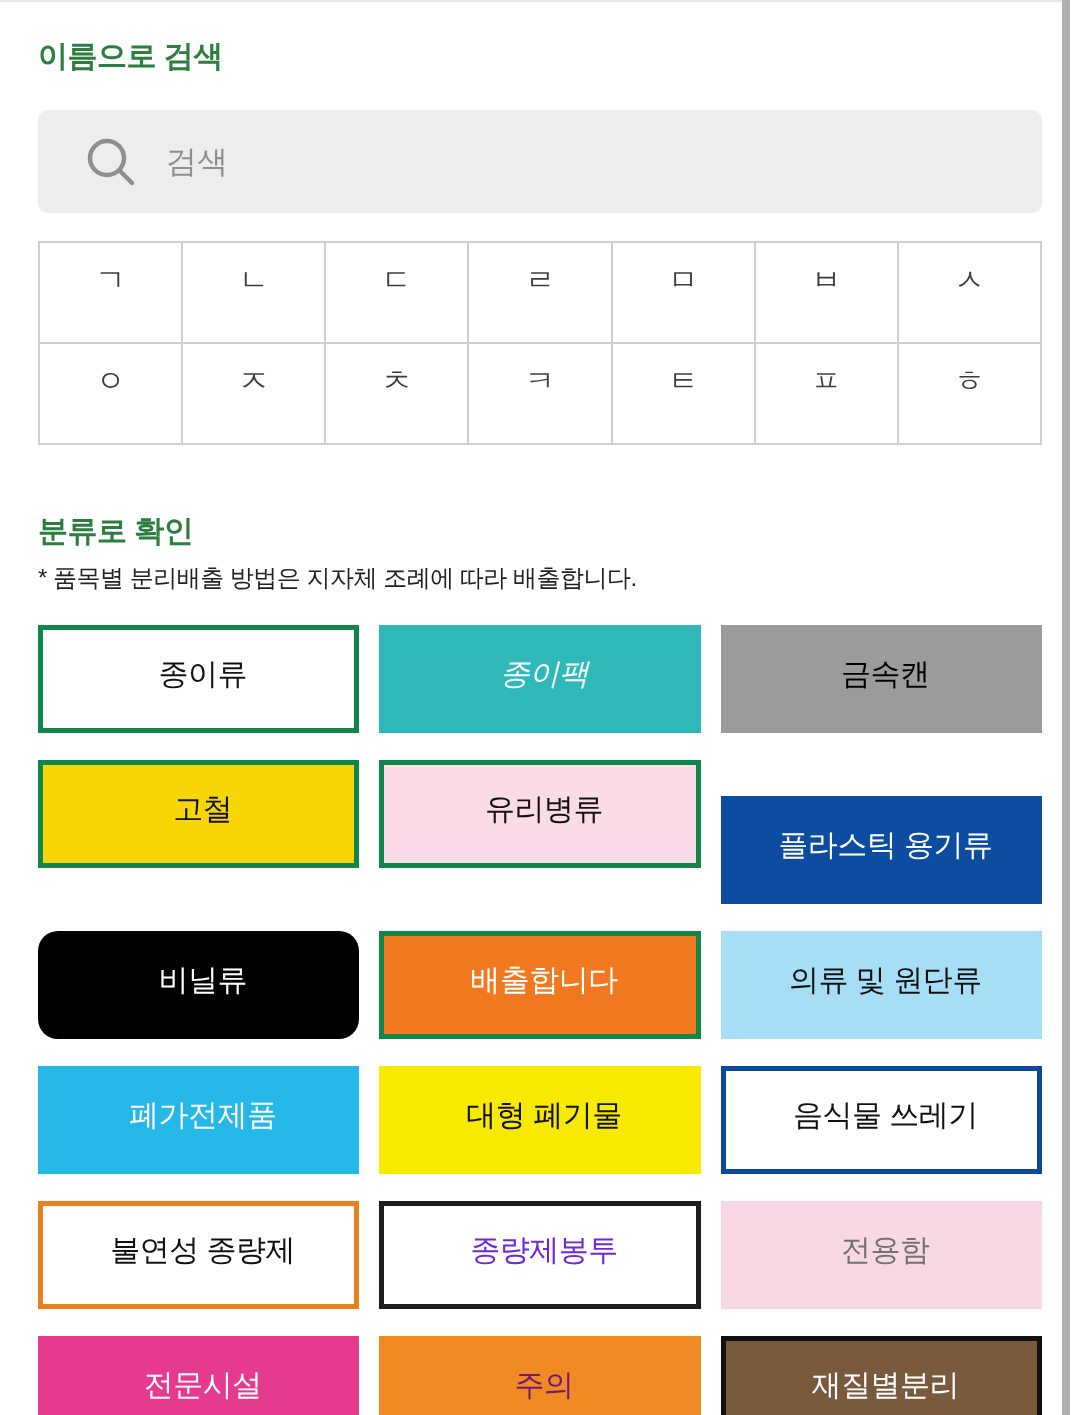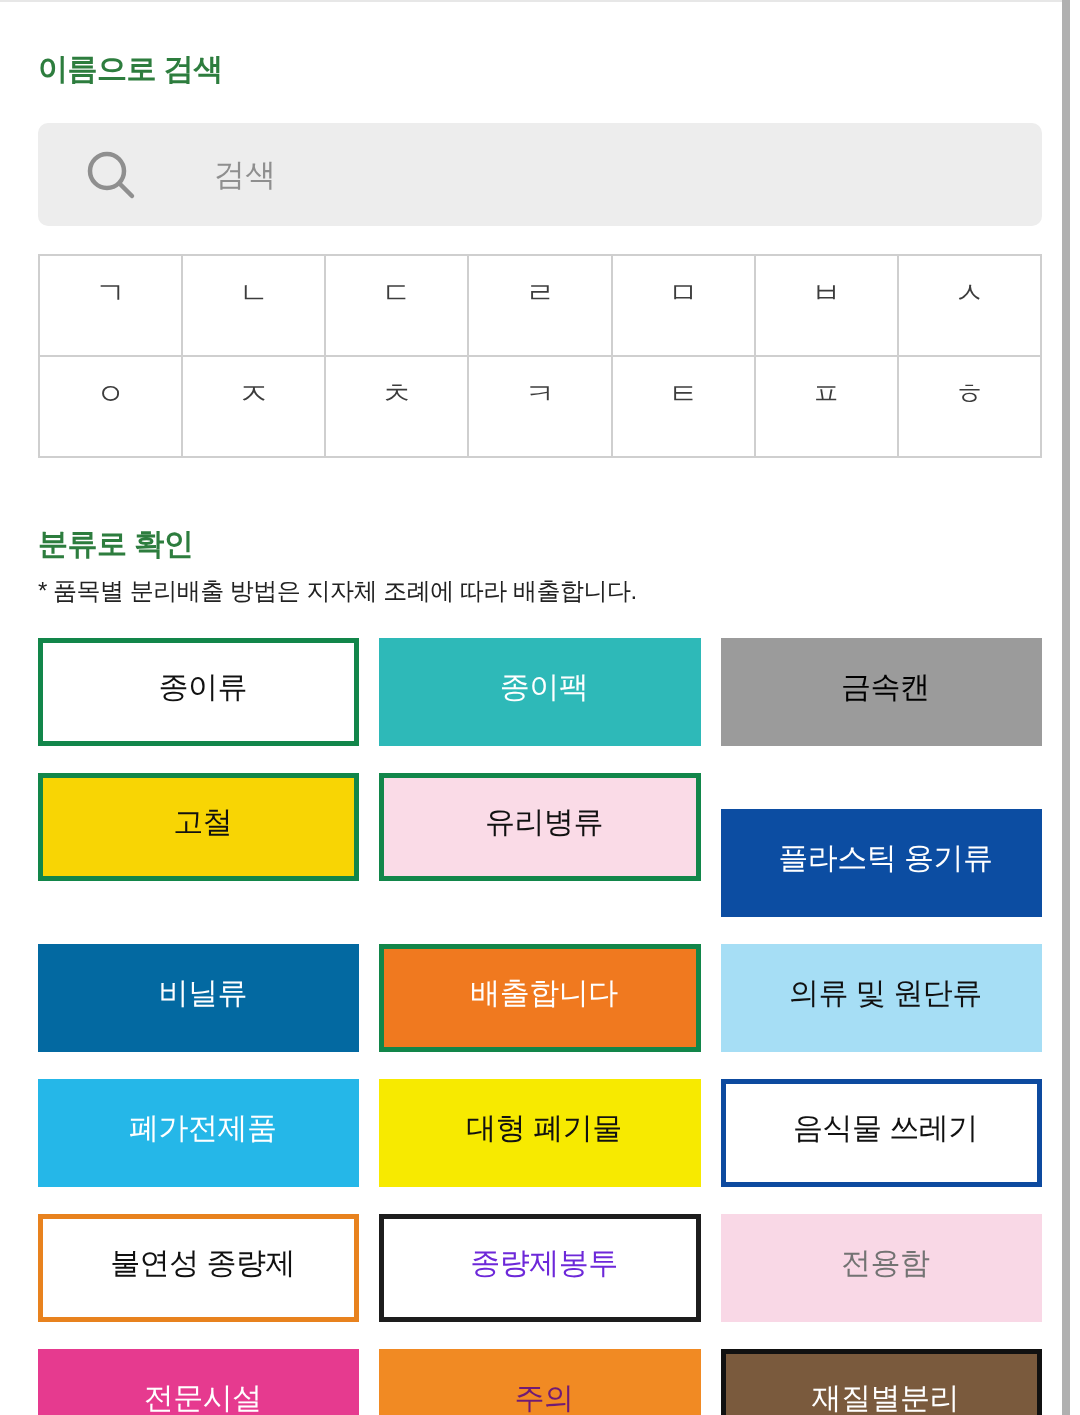--- a/index.html
+++ b/index.html
@@ -15,32 +15,31 @@
     position: absolute; top: 0; left: 0;
     width: 100%; height: 2px; background: #e7e7e7;
   }
   .content { padding: 0 38px; }
 
   .section-title {
     font-size: 30px;
     font-weight: 700;
     letter-spacing: -0.5px;
   }
-  .title-search { padding-top: 36px; margin-top: 13px; }
+  .title-search { padding-top: 36px; }
   .title-category { padding-top: 66px; }
 
   .search-box {
     margin-top: 33px;
     height: 103px;
     background: #ededed;
     border-radius: 10px;
     display: flex;
     align-items: center;
     padding-left: 46px;
-    gap: 48px;
   }
   .search-icon-wrap { width: 54px; height: 54px; flex: 0 0 auto; }
   .search-input {
     flex: 1;
     margin-left: 28px;
     border: none;
     outline: none;
     background: transparent;
     font-size: 31px;
     color: #444444;
@@ -146,26 +145,26 @@
       <div class="jamo-cell">ㅍ</div>
       <div class="jamo-cell">ㅎ</div>
     </div>
 
   <h2 class="section-title title-category" style="color: rgb(45, 125, 62);">분류로 확인</h2>
 
   <p class="category-note">* 품목별 분리배출 방법은 지자체 조례에 따라 배출합니다.</p>
 
   <div class="category-grid">
       <div class="category-btn" style="background: rgb(255, 255, 255); color: rgb(17, 17, 17); border: 5px solid rgb(18, 134, 74);">종이류</div>
-      <div class="category-btn" style="background: rgb(46, 185, 184); color: rgb(255, 255, 255);">종이팩</div>
+      <div class="category-btn" style="background: rgb(46, 185, 184); color: rgb(255, 255, 255); font-style: italic;">종이팩</div>
       <div class="category-btn" style="background: rgb(155, 155, 155); color: #000000;">금속캔</div>
       <div class="category-btn" style="background: rgb(248, 213, 4); color: rgb(17, 17, 17); border: 5px solid rgb(18, 134, 74);">고철</div>
       <div class="category-btn" style="background: rgb(250, 219, 231); color: rgb(17, 17, 17); border: 5px solid rgb(18, 134, 74);">유리병류</div>
       <div class="category-btn" style="background: rgb(12, 77, 162); color: rgb(255, 255, 255); margin-top: 36px;">플라스틱 용기류</div>
-      <div class="category-btn" style="background: #0369a1; color: rgb(255, 255, 255);">비닐류</div>
+      <div class="category-btn" style="background: #000000; color: rgb(255, 255, 255); border-radius: 20px;">비닐류</div>
       <div class="category-btn" style="background: rgb(240, 121, 31); color: rgb(255, 255, 255); border: 5px solid rgb(18, 134, 74);">배출합니다</div>
       <div class="category-btn" style="background: rgb(166, 222, 245); color: rgb(17, 17, 17);">의류 및 원단류</div>
       <div class="category-btn" style="background: rgb(37, 183, 232); color: rgb(255, 255, 255);">폐가전제품</div>
       <div class="category-btn" style="background: rgb(247, 234, 0); color: rgb(17, 17, 17);">대형 폐기물</div>
       <div class="category-btn" style="background: rgb(255, 255, 255); color: rgb(17, 17, 17); border: 5px solid rgb(13, 74, 159);">음식물 쓰레기</div>
       <div class="category-btn" style="background: rgb(255, 255, 255); color: rgb(17, 17, 17); border: 5px solid rgb(232, 130, 30); text-align: center;">불연성 종량제</div>
       <div class="category-btn" style="background: rgb(255, 255, 255); color: #6d28d9; border: 5px solid rgb(29, 29, 29);">종량제봉투</div>
       <div class="category-btn" style="background: rgb(249, 216, 230); color: #737373;">전용함</div>
       <div class="category-btn" style="background: rgb(230, 58, 143); color: rgb(255, 255, 255);">전문시설</div>
       <div class="category-btn" style="background: rgb(241, 138, 35); color: #701a75;">주의</div>

